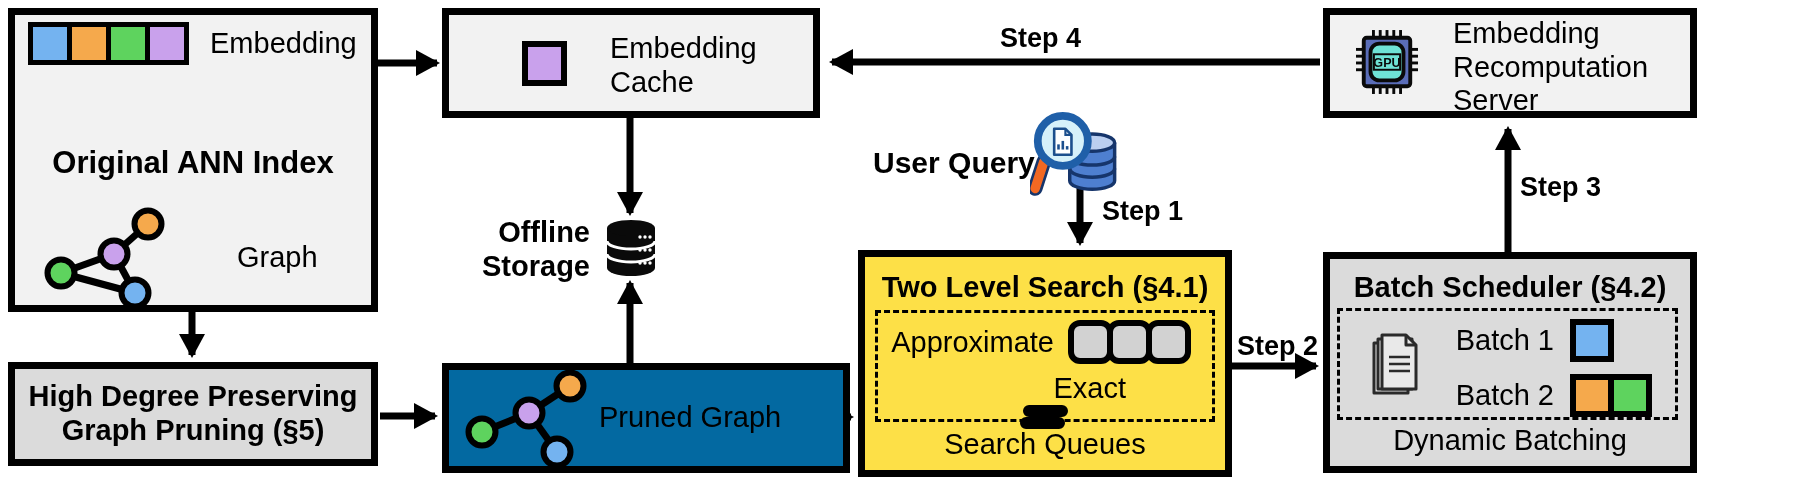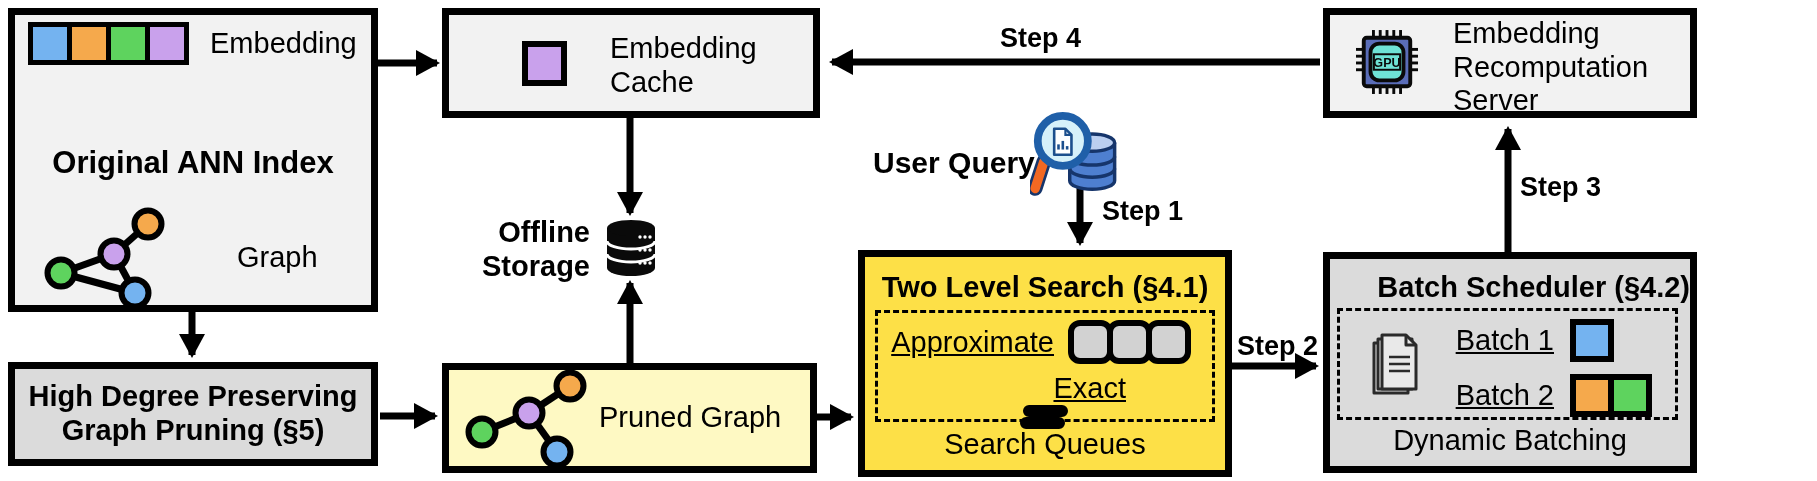--- a/index.html
+++ b/index.html
@@ -19,21 +19,21 @@
   
   .swatch{position:absolute;width:33px;height:33px;border:6px solid #000;}
   
   .qrow{display:flex;align-items:center;height:52px;}
   .qlabel{font-size:29px;text-align:right;box-sizing:border-box;}
   .qsq{width:33px;height:32px;border:6px solid #000;border-radius:12px;}
   .qsq + .qsq{margin-left:-6px;}
   
   .bsq{width:32px;height:31px;border:6px solid #000;}
   .bsq + .bsq{margin-left:-6px;}
-  .dashed{position:absolute;border:3px dashed #000;box-sizing:border-box;text-decoration:underline;}
+  .dashed{position:absolute;border:3px dashed #000;box-sizing:border-box;}
   .caption{position:absolute;bottom:9px;left:0;right:0;text-align:center;font-size:29px;}
   .boxtitle{position:absolute;left:0;right:0;text-align:center;font-size:29px;font-weight:bold;}
 </style>
 </head>
 <body>
 
 <div id="canvas">
 
   <svg id="connectors" width="1817" height="481">
     <defs>
@@ -107,21 +107,21 @@
         <circle cx="45" cy="18" r="1.7"></circle>
       <circle cx="35" cy="31" r="1.7"></circle>
         <circle cx="40" cy="31" r="1.7"></circle>
         <circle cx="45" cy="31" r="1.7"></circle>
       <circle cx="35" cy="44" r="1.7"></circle>
         <circle cx="40" cy="44" r="1.7"></circle>
         <circle cx="45" cy="44" r="1.7"></circle>
     </g>
   </svg>
 
-  <div class="box" style="left: 442px; top: 363px; width: 375px; height: 110px; background-color: #fef9c3;">
+  <div class="box" style="left: 442px; top: 363px; width: 408px; height: 110px; background-color: #0369a1;">
     <svg class="abs" style="left:12px;top:0px;" width="140" height="96" viewBox="0 0 140 96">
       <g stroke="#000" stroke-width="7">
         <line x1="21" y1="62" x2="68" y2="43"></line>
         <line x1="68" y1="43" x2="109" y2="16"></line>
         <line x1="68" y1="43" x2="96" y2="82"></line>
       </g>
       <circle cx="109" cy="16" r="13.5" stroke="#000" stroke-width="6" fill="#F5A94C"></circle>
       <circle cx="68" cy="43" r="13.5" stroke="#000" stroke-width="6" fill="#C9A1EC"></circle>
       <circle cx="21" cy="62" r="13.5" stroke="#000" stroke-width="6" fill="#5ED35E"></circle>
       <circle cx="96" cy="82" r="13.5" stroke="#000" stroke-width="6" fill="#74B3F0"></circle>
@@ -166,21 +166,21 @@
       <div class="qrow" style="margin-top:4px;flex-direction:column;">
         <div class="qlabel" style="width:190px;padding-right:14px;">Exact</div>
         <span class="qsq" style="background-color: rgb(210, 210, 210);"></span>
         <span class="qsq" style="background-color: rgb(210, 210, 210);"></span>
       </div>
     </div>
     <div class="caption">Search Queues</div>
   </div>
 
   <div class="box" style="left: 1323px; top: 252px; width: 374px; height: 221px; background-color: rgb(219, 219, 219);">
-    <div class="boxtitle" style="top:12px;text-align:right;">Batch Scheduler (§4.2)</div>
+    <div class="boxtitle" style="top:12px;">Batch Scheduler (§4.2)</div>
     <div class="dashed" style="left:7px;top:49px;width:341px;height:112px;padding-top:4px;">
       <svg class="abs" style="left:30px;top:22px;" width="52" height="64" viewBox="0 0 52 64">
         <g fill="#e9e9e9" stroke="#2a2a2a" stroke-width="3" stroke-linejoin="round">
           <rect x="4" y="10" width="34" height="50"></rect>
           <rect x="8" y="6" width="34" height="50"></rect>
           <path d="M12,2 H36 L46,12 V56 H12 Z"></path>
           <path d="M36,2 V12 H46" fill="none"></path>
         </g>
         <g stroke="#2a2a2a" stroke-width="2.5">
           <line x1="19" y1="24" x2="40" y2="24"></line>

